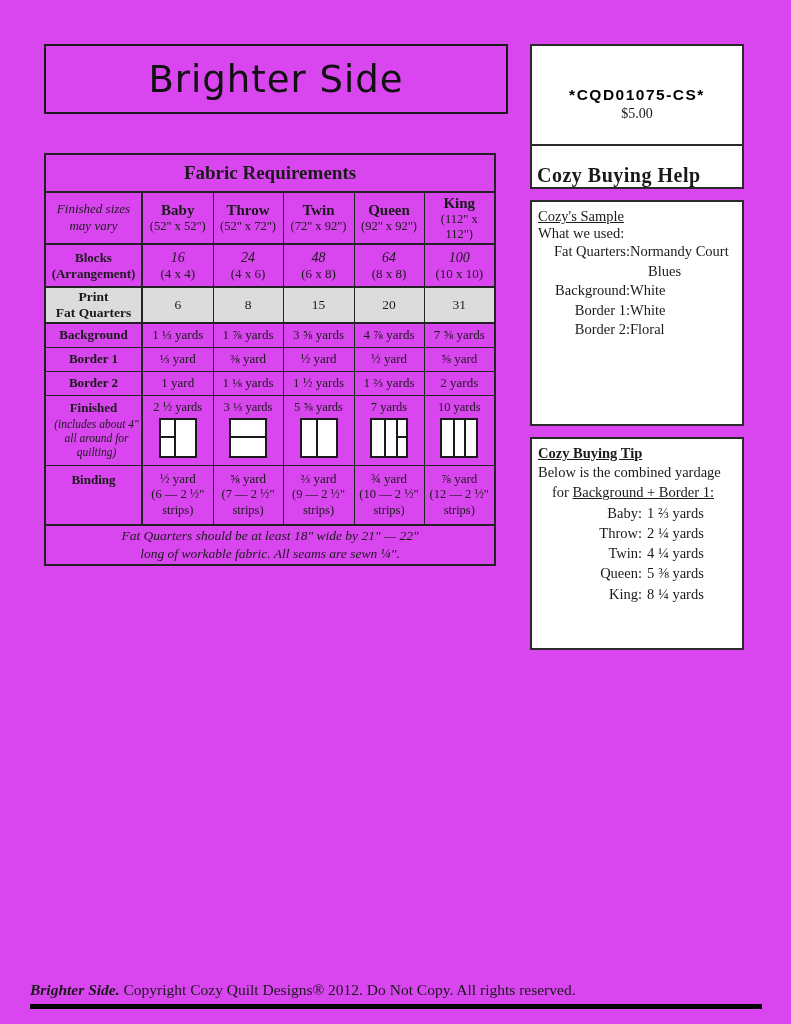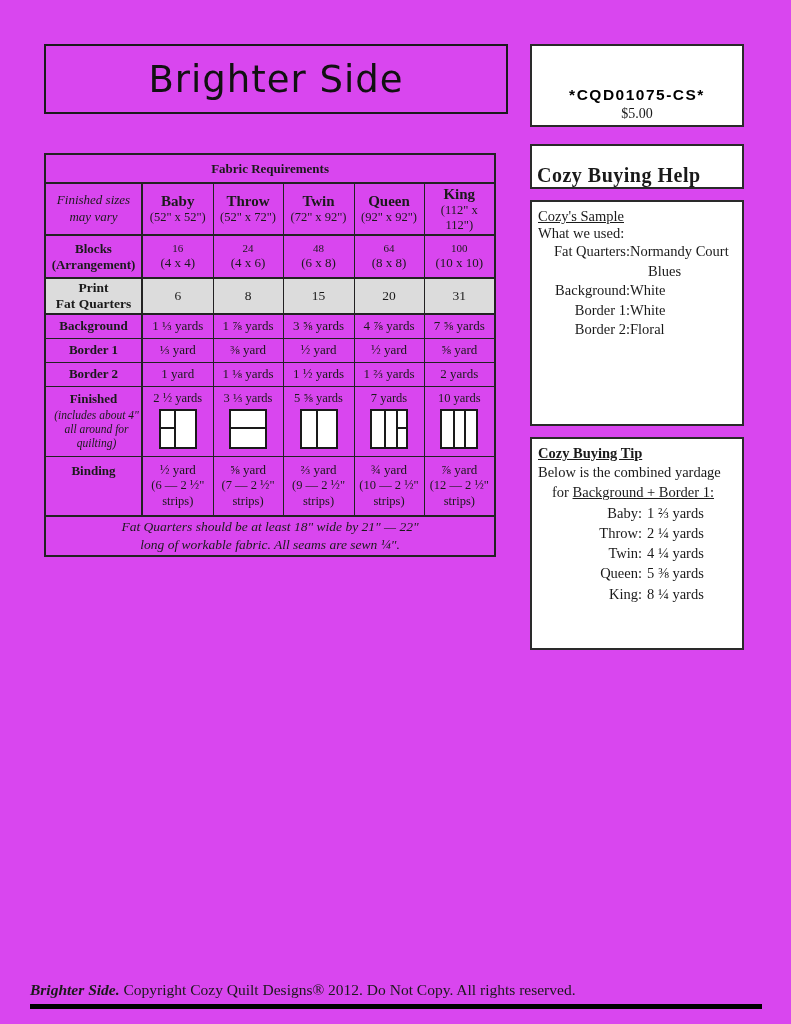--- a/index.html
+++ b/index.html
@@ -17,46 +17,46 @@
   .title-box .t {
     font-family:"DejaVu Sans", sans-serif; font-size:37px; letter-spacing:1px; color:#111;
   }
 
   
   table.fabric {
     position:absolute; left:44px; top:153px; width:450px;
     border-collapse:collapse; table-layout:fixed; border:2px solid #222;
   }
   table.fabric td { border:1px solid #222; text-align:center; vertical-align:middle; font-size:13px; padding:1px 2px; }
-  tr.t-title td { border-bottom:2px solid #222; height:29px; font-size:13px; font-weight:bold; }
+  tr.t-title td { border-bottom:2px solid #222; height:38px; font-size:19px; font-weight:bold; }
   tr.t-head td { border-bottom:2px solid #222; height:52px; }
   td.label { border-right:2px solid #222 !important; text-align:left; padding-left:5px; font-weight:bold; font-size:13.5px; }
   .corner { font-weight:normal !important; text-align:center !important; font-style:italic; font-size:11px; line-height:1.3; }
   .col-name { font-weight:bold; font-size:15px; }
   .col-size { font-size:12.5px; }
   tr.r-blocks td { height:43px; }
-  .cell-v { font-size:11px; line-height:1.25; }
+  .cell-v { font-size:14px; line-height:1.25;font-style:italic; }
   .cell-s { font-size:13px; line-height:1.25; }
   tr.r-printfq td { height:33px; background:#dcdcdc; border-top:2px solid #222; border-bottom:2px solid #222; font-size:13.5px; }
   tr.r-simple td { height:24px; }
   tr.r-backing td { height:70px; vertical-align:top; }
   tr.r-backing td.label { padding-top:4px; }
   .backing-note { font-weight:normal; font-style:italic; font-size:11.5px; line-height:1.25; padding-left:6px; padding-top:1px; }
   .back-val { font-size:12.5px; padding-top:3px; }
   .diag { position:relative; width:38px; height:40px; border:2px solid #1a1a1a; margin:3px auto 0 auto; background:#fff; }
   .diag .vl { position:absolute; top:0; bottom:0; width:2px; background:#1a1a1a; }
   .diag .hl { position:absolute; height:2px; background:#1a1a1a; }
   tr.r-binding td { height:60px; }
   .bind-v { font-size:13px; }
   .bind-s { font-size:12.5px; line-height:1.25; }
   tr.r-note td { border-top:2px solid #222; height:36px; font-style:italic; font-size:13.5px; line-height:1.35; }
 
   
   .rbox { position:absolute; left:530px; width:214px; border:2px solid #2a2a2a; background:#fff; }
-  .box-code { top:44px; height:83px; text-align:center; }
+  .box-code { top:44px; height:102px; text-align:center; }
   .code {
     margin-top:40px; font-family:"Liberation Sans", sans-serif; font-weight:bold;
     font-size:15.5px; letter-spacing:1.5px; color:#000;
   }
   .price { font-size:14px; margin-top:2px; }
   .box-help { top:144px; height:45px; display:flex; align-items:flex-end; }
   .help-title { font-size:20px; font-weight:bold; padding-left:5px; letter-spacing:0.5px; }
   .box-sample { top:200px; height:226px; padding:6px 6px; font-size:14.5px; }
   .box-tip { top:437px; height:213px; padding:6px 6px; font-size:14.5px; }
   .u { text-decoration:underline; }

